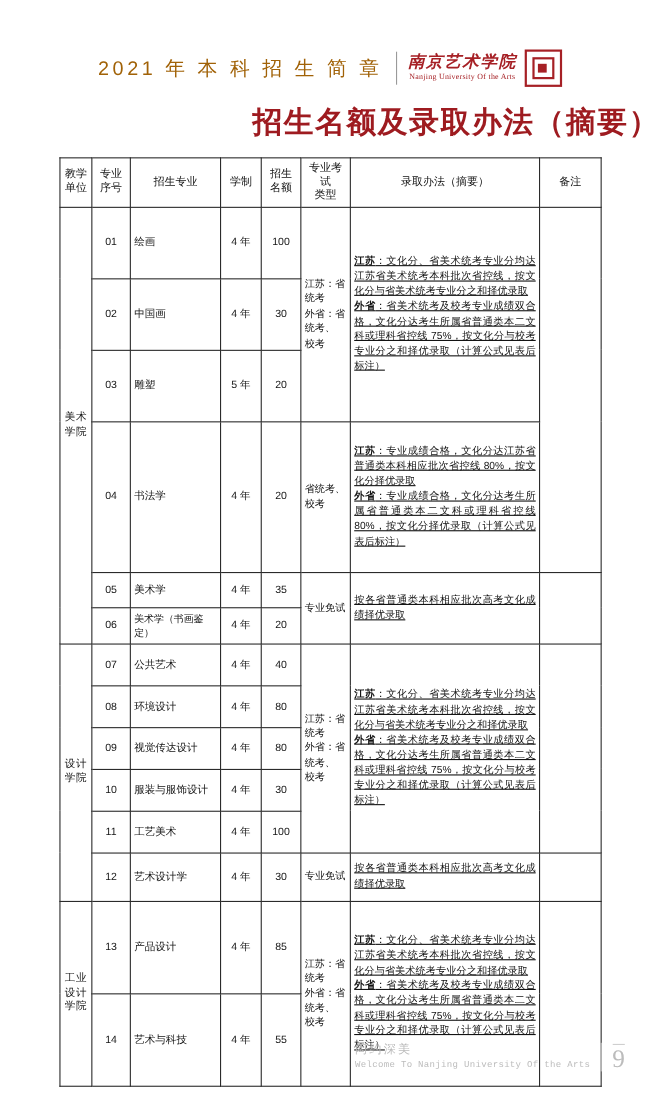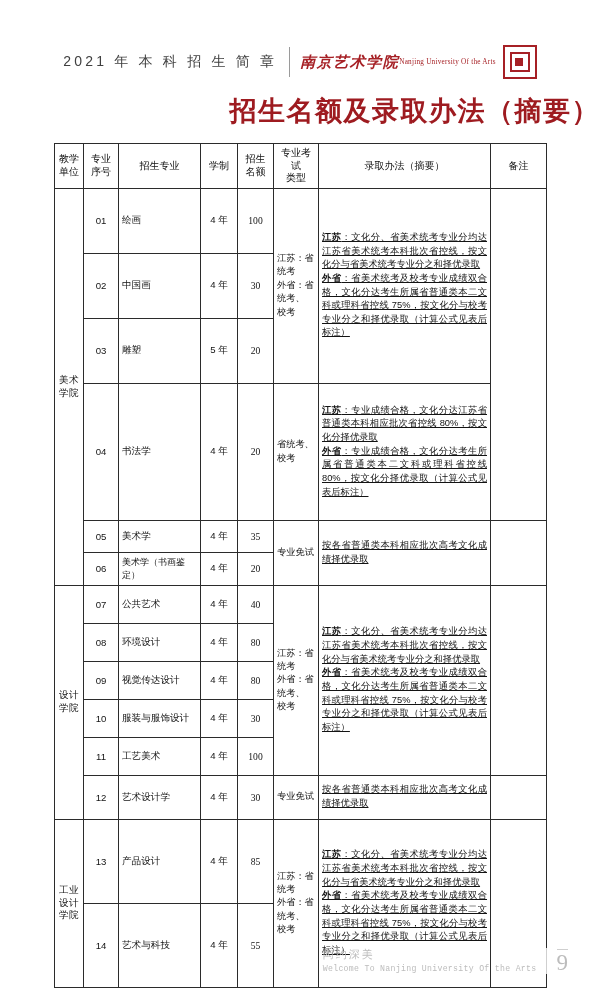--- a/index.html
+++ b/index.html
@@ -22,40 +22,40 @@
     position: absolute;
     top: 38px;
     left: 0;
     width: 600px;
     height: 48px;
     display: flex;
     align-items: center;
     justify-content: center;
   }
   .header-title {
-    font-size: 14px;
-    color: #404040;
+    font-size: 18px;
+    color: #a16207;
     letter-spacing: 3.2px;
     white-space: nowrap;
     padding-right: 12px;
   }
   .header-divider {
     width: 1px;
     height: 30px;
     background: #9a9a9a;
     margin-right: 10px;
   }
   .logo-block {
     display: flex;
     align-items: center;
     gap: 7px;
   }
   .logo-text {
     display: flex;
-    flex-direction: row;
+    flex-direction: column;
     align-items: center;
     line-height: 1.1;
   }
   .logo-cn {
     font-family: "Liberation Serif", "DejaVu Serif", serif;
     font-style: italic;
     font-weight: bold;
     font-size: 15px;
     color: #a62025;
     letter-spacing: 1.5px;
@@ -133,21 +133,21 @@
   thead td {
     text-align: center;
     line-height: 1.25;
     font-size: 10px;
     padding: 5px 2px;
   }
   .c-unit   { width: 29px;  text-align: center; }
   .c-no     { width: 35px;  text-align: center; }
   .c-major  { width: 82px;  text-align: left; padding-left: 8px; }
   .c-len    { width: 37px;  text-align: center; }
-  .c-quota  { width: 36px;  text-align: center; font-family: Liberation Serif, serif; }
+  .c-quota  { width: 36px;  text-align: center; }
   .c-exam   { width: 45px;  text-align: left; padding-left: 4px; line-height: 1.45; margin-top: 44px; }
   .c-method { width: 172px; text-align: left; padding: 5px 5px; line-height: 1.47; text-decoration: underline; }
   .c-note   { width: 56px;  text-align: center; }
 
   .unit-label {
     line-height: 1.35;
     letter-spacing: 0.5px;
   }
   .exam-cell { font-size: 9.2px; }
   .exam-cell .ln { display: block; }

